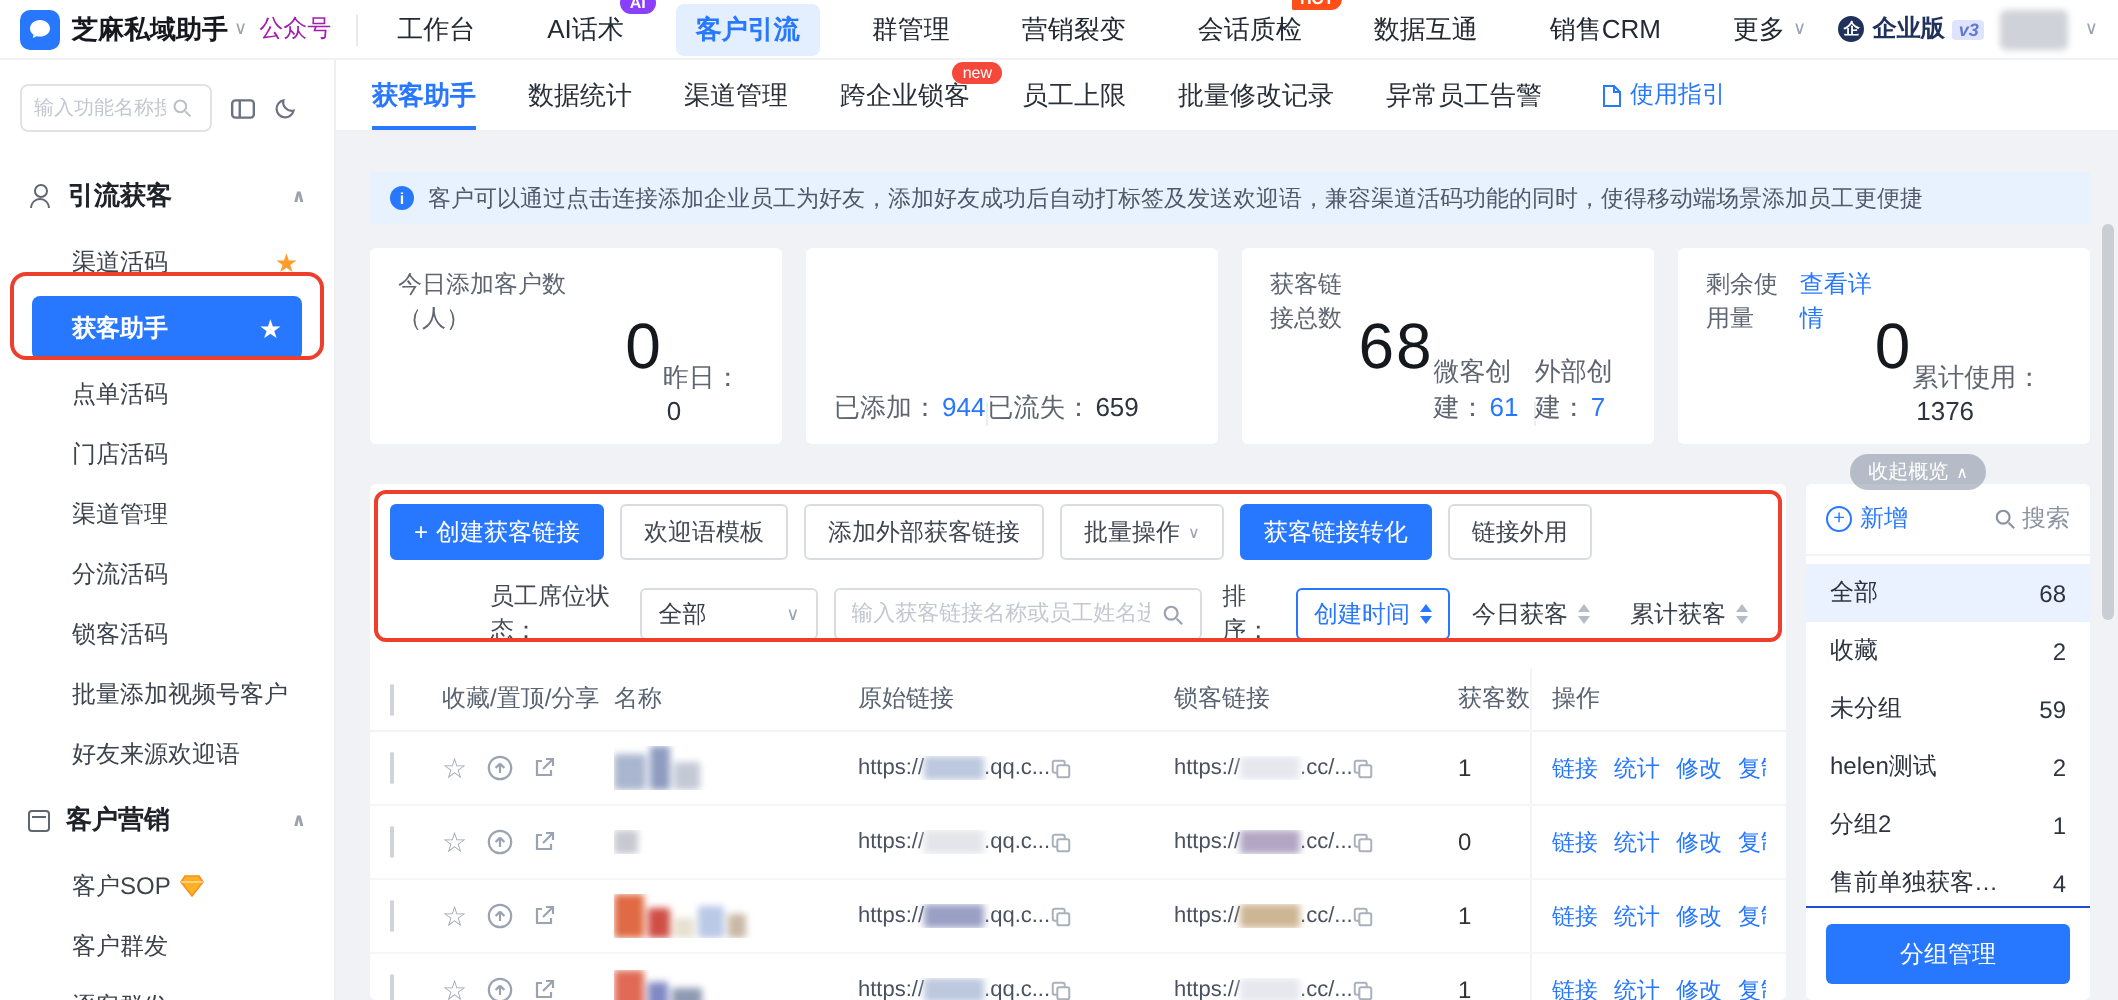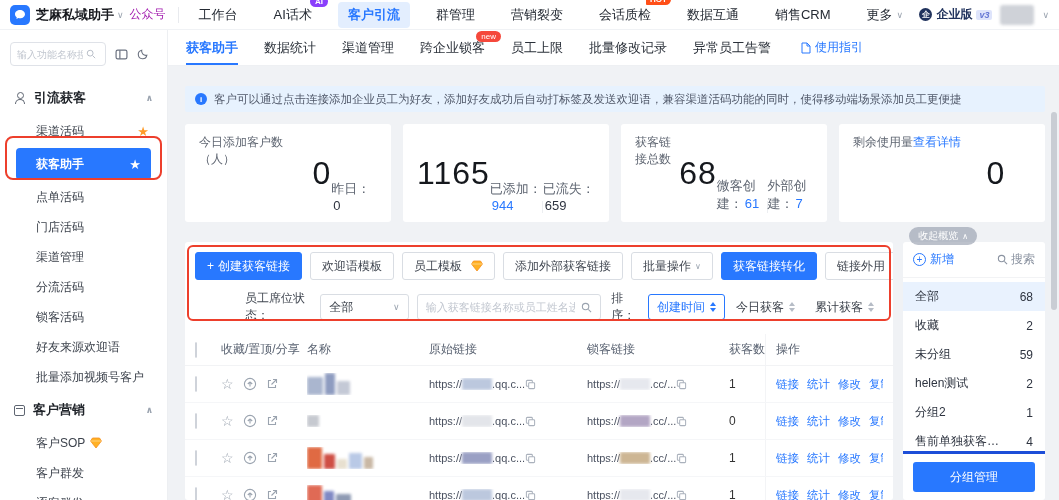--- a/index.html
+++ b/index.html
@@ -68,21 +68,21 @@
 .stat-card { flex:1; background:#fff; border-radius:3px; padding:10px 14px 9px; display:flex; flex-direction:row; }
 .stat-title-row { display:flex; justify-content:space-between; color:#5f6672; font-size:12px; }
 .stat-link { color:#2878ff; cursor:pointer; }
 .stat-value { text-align:center; font-size:32px; color:#15181d; flex:1; display:flex; align-items:center; justify-content:center; letter-spacing:1px; }
 .stat-footer { display:flex; font-size:13px; color:#5f6672; align-items:flex-end; }
 .stat-footer.dual { justify-content:space-between; }
 .f-div { width:1px; height:12px; background:#eceef1; }
 .f-val { color:#2e3440; margin-left:2px; }
 .f-val.hl { color:#2878ff; }
 
-.collapse-pill { position:absolute; top:161px; right:82px; background:rgba(143,152,168,.6); color:#fff; font-size:10px; padding:2px 9px; border-radius:9px; z-index:6; display:flex; gap:4px; align-items:center; cursor:pointer; }
+.collapse-pill { position:absolute; top:161px; right:66px; background:rgba(143,152,168,.6); color:#fff; font-size:10px; padding:2px 9px; border-radius:9px; z-index:6; display:flex; gap:4px; align-items:center; cursor:pointer; }
 
 .body-row { display:flex; gap:10px; height:258px; align-items:stretch; }
 .main-card { flex:1; background:#fff; border-radius:3px; position:relative; overflow:hidden; min-width:0; }
 .toolbar { display:flex; gap:8px; padding:10px 10px 6px; align-items:center; }
 .btn { height:28px; display:flex; align-items:center; gap:4px; padding:0 11px; border:1px solid #d9dde3; border-radius:3px; background:#fff; font-size:12px; color:#424852; cursor:pointer; white-space:nowrap; font-family:inherit; }
 .btn.primary { background:#2878ff; border-color:#2878ff; color:#fff; }
 .btn .caret { font-size:8px; }
 .filter-row { display:flex; align-items:center; gap:8px; padding:4px 10px 10px 60px; font-size:12px; color:#424852;justify-content:center; }
 .select { width:106px; height:26px; border:1px solid #d9dde3; border-radius:3px; display:flex; align-items:center; justify-content:space-between; padding:0 8px; color:#3a404a; cursor:pointer; }
 .search-box { width:226px; height:26px; border:1px solid #d9dde3; border-radius:3px; display:flex; align-items:center; padding:0 8px; gap:6px; color:#9aa3af; }
@@ -121,21 +121,21 @@
 
 .right-panel { width:142px; flex:none; background:#fff; border-radius:3px; display:flex; flex-direction:column; overflow:hidden; }
 .rp-header { display:flex; align-items:center; justify-content:space-between; padding:9px 10px; border-bottom:1px solid #f2f3f5; }
 .rp-add { color:#2878ff; display:flex; gap:4px; align-items:center; font-size:12px; cursor:pointer; }
 .circle-plus { width:13px; height:13px; border:1px solid #2878ff; border-radius:50%; display:flex; align-items:center; justify-content:center; font-size:10px; line-height:1; }
 .rp-search { color:#8b93a1; display:flex; gap:3px; align-items:center; font-size:12px; cursor:pointer; }
 .rp-list { flex:1; padding:4px 0; overflow:hidden; }
 .rp-item { display:flex; justify-content:space-between; align-items:center; height:29px; padding:0 12px; font-size:12px; color:#2e3440; cursor:pointer; }
 .rp-item.active { background:#e9f2fe; }
 .g-name { overflow:hidden; text-overflow:ellipsis; white-space:nowrap; max-width:90px; }
-.rp-footer { border-top:3px solid #1d4ed8; padding:8px 10px; }
+.rp-footer { border-top:1px solid #1d4ed8; padding:8px 10px; }
 .rp-manage { width:100%; height:30px; background:#2878ff; color:#fff; border:none; border-radius:3px; font-size:12px; cursor:pointer; font-family:inherit; }
 
 .scroll-thumb { position:absolute; right:2px; top:112px; width:6px; height:198px; background:#c9cdd4; border-radius:3px; z-index:40; cursor:pointer; }
 </style>
 </head>
 <body>
 
 <div class="header">
   <div class="logo">
     <svg width="12" height="12" viewBox="0 0 12 12" fill="#fff">
@@ -235,24 +235,24 @@
       <div class="menu-item">
         <span>渠道管理</span>
       </div>
       <div class="menu-item">
         <span>分流活码</span>
       </div>
       <div class="menu-item">
         <span>锁客活码</span>
       </div>
       <div class="menu-item">
+        <span>批量添加视频号客户</span>
+      </div>
+      <div class="menu-item">
         <span>好友来源欢迎语</span>
-      </div>
-      <div class="menu-item">
-        <span>批量添加视频号客户</span>
       </div>
       <div class="menu-section">
         <span class="icon-cal"></span>
         <span>客户营销</span>
         <span class="sec-caret">∧</span>
       </div>
       <div class="menu-item">
         <span>客户SOP</span>
         <span class="gem">
           <svg width="12" height="12" viewBox="0 0 12 12">
@@ -317,21 +317,20 @@
       <div class="stat-card">
         <div class="stat-title-row">
           <span>今日添加客户数（人）</span>
         </div>
         <div class="stat-value">0</div>
         <div class="stat-footer">
           <span><span>昨日：</span><span class="f-val">0</span></span>
         </div>
       </div>
       <div class="stat-card">
-        <div class="stat-value">1165</div>
         <div class="stat-footer dual">
           <span><span>已添加：</span><span class="f-val hl">944</span></span>
           <span class="f-div"></span>
           <span><span>已流失：</span><span class="f-val">659</span></span>
         </div>
       </div>
       <div class="stat-card">
         <div class="stat-title-row">
           <span>获客链接总数</span>
         </div>
@@ -341,46 +340,40 @@
           <span class="f-div"></span>
           <span><span>外部创建：</span><span class="f-val hl">7</span></span>
         </div>
       </div>
       <div class="stat-card">
         <div class="stat-title-row">
           <span>剩余使用量</span>
           <span class="stat-link">查看详情</span>
         </div>
         <div class="stat-value">0</div>
+        <div class="stat-footer">
+          <span><span>累计使用：</span><span class="f-val">1376</span></span>
+        </div>
       </div>
     </div>
 
   <div class="collapse-pill">
     <span>收起概览</span>
     <span style="font-size:8px">∧</span>
   </div>
 
   <div class="body-row">
     <div class="main-card">
       <div class="toolbar" id="toolbar">
           <button class="btn primary">
             <span>+</span>
             <span>创建获客链接</span>
           </button>
           <button class="btn">
             <span>欢迎语模板</span>
-          </button>
-          <button class="btn">
-            <span>员工模板</span>
-            <span class="gem">
-              <svg width="12" height="12" viewBox="0 0 12 12">
-                <polygon points="2.5,1 9.5,1 11.5,4 6,11 0.5,4" fill="#ffb125" stroke="#f5901f" stroke-width="0.8"></polygon>
-                <line x1="0.5" y1="4" x2="11.5" y2="4" stroke="#fff" stroke-width="0.6" opacity="0.7"></line>
-              </svg>
-            </span>
           </button>
           <button class="btn">
             <span>添加外部获客链接</span>
           </button>
           <button class="btn">
             <span>批量操作</span>
             <span class="caret">∨</span>
           </button>
           <button class="btn primary">
             <span>获客链接转化</span>

